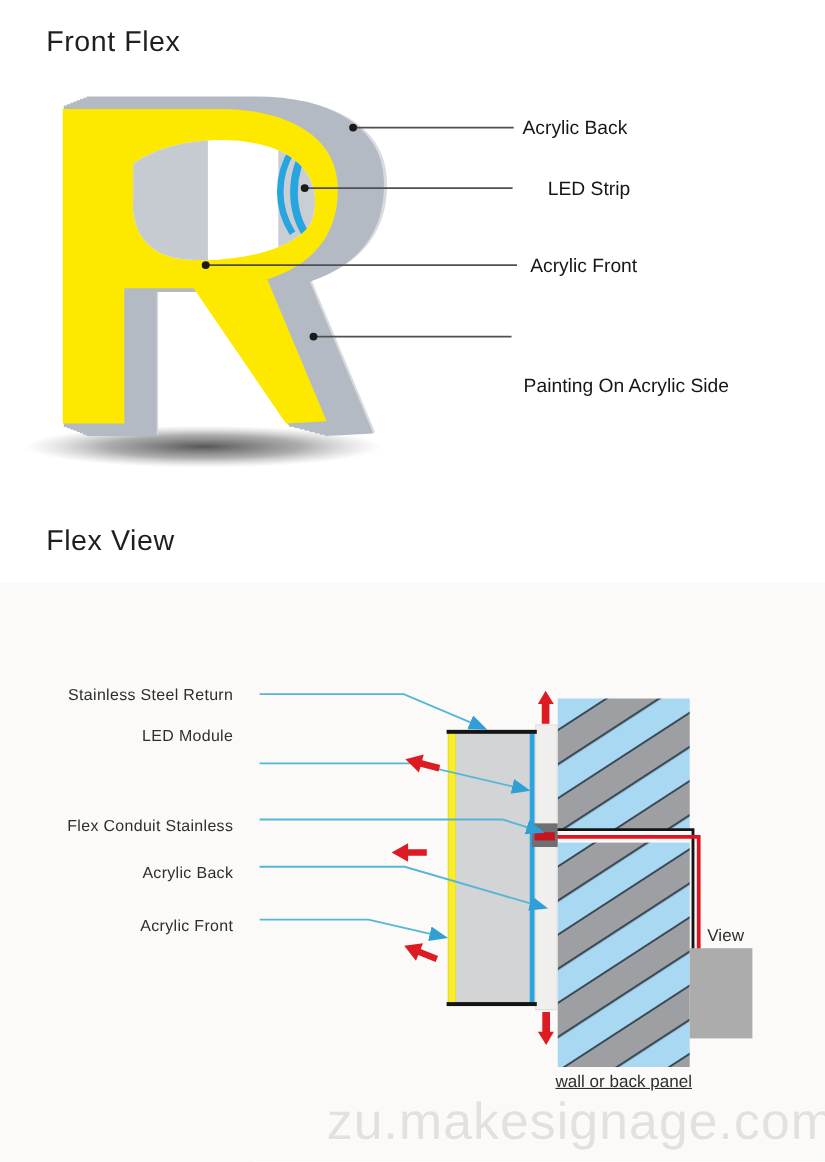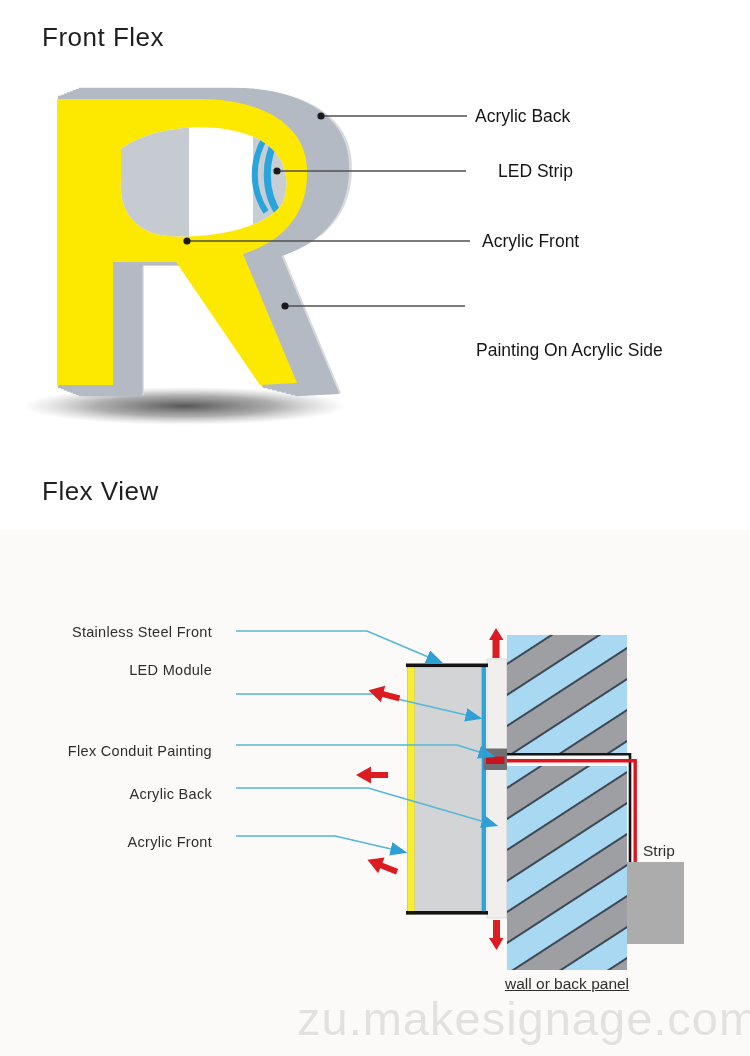--- a/index.html
+++ b/index.html
@@ -137,20 +137,20 @@
 
   <g fill="#dc1b22">
     <use href="#redArrowUp" transform="translate(489,628)"></use>
     <use href="#redArrowUp" transform="translate(503.5,950) rotate(180)"></use>
     <use href="#redArrowLeft" transform="translate(371,681) rotate(15)"></use>
     <use href="#redArrowLeft" transform="translate(356,765.5)"></use>
     <use href="#redArrowLeft" transform="translate(371,851) rotate(22)"></use>
   </g>
 </svg>
 
-<div class="abs sv-label" style="left:0;top:623px;">Stainless Steel Front</div>
+<div class="abs sv-label" style="left:0;top:623px;">Stainless Steel Return</div>
 <div class="abs sv-label" style="left:0;top:661px;">LED Module</div>
-<div class="abs sv-label" style="left:0;top:742px;">Flex Conduit Painting</div>
+<div class="abs sv-label" style="left:0;top:742px;">Flex Conduit Stainless</div>
 <div class="abs sv-label" style="left:0;top:785px;">Acrylic Back</div>
 <div class="abs sv-label" style="left:0;top:833px;">Acrylic Front</div>
 
-<div class="abs small-label" style="left:643px;top:842px;">Strip</div>
+<div class="abs small-label" style="left:643px;top:842px;">View</div>
 <div class="abs small-label" style="left:505px;top:975px;text-decoration:underline;">wall or back panel</div>
 
 </body></html>

